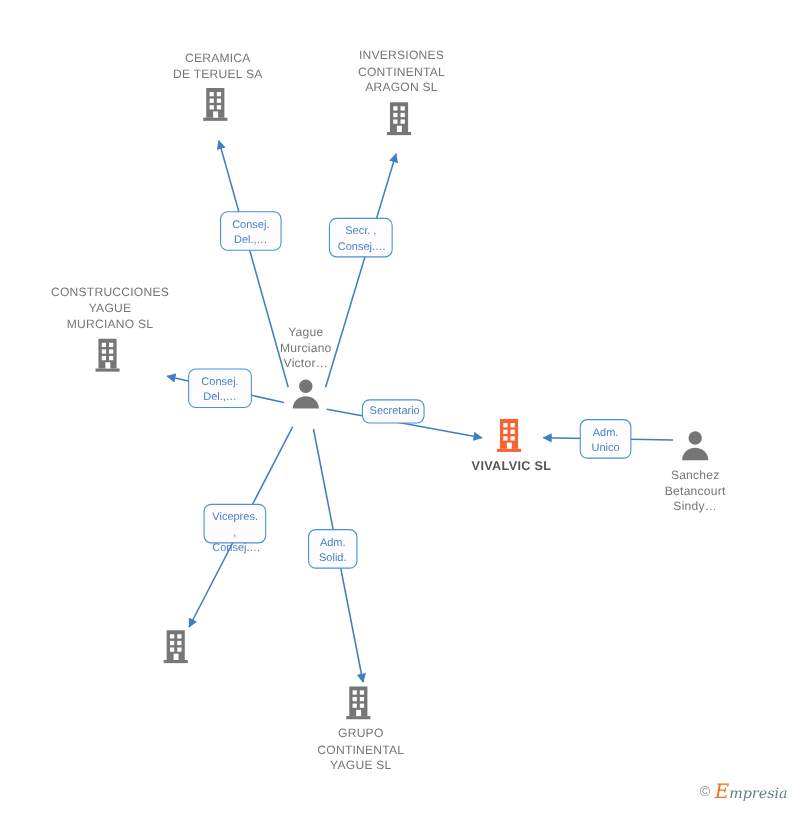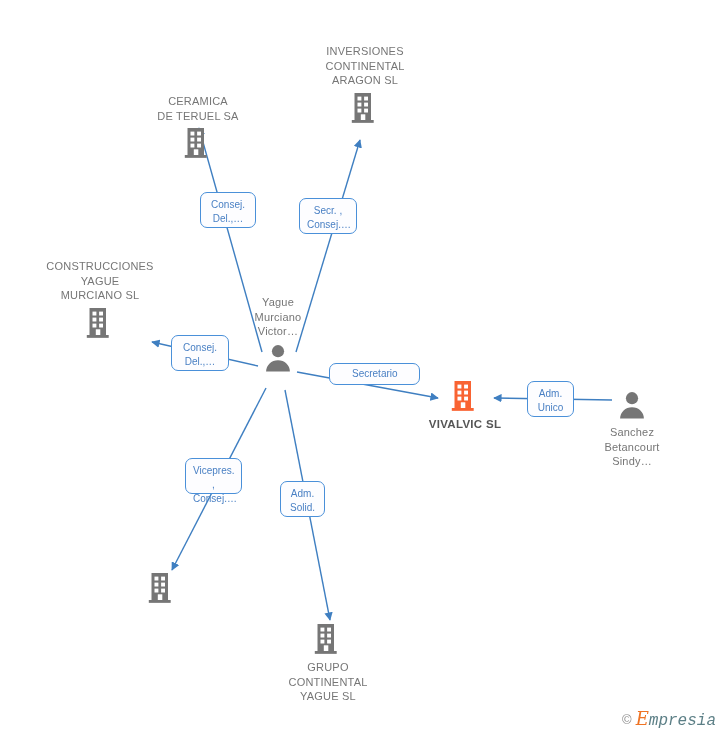--- a/index.html
+++ b/index.html
@@ -44,21 +44,21 @@
 
   
   #watermark{
     position:absolute;right:12px;bottom:10px;z-index:6;
     display:flex;align-items:center;gap:4px;
     font-size:15px;
   }
   #watermark .c{color:#8d8d8d;font-size:13px;}
   #watermark .brand{font-family:"DejaVu Serif","Liberation Serif",serif;font-style:italic;}
   #watermark .brand .e{color:#ee7324;font-size:18px;}
-  #watermark .brand .rest{color:#5c7f86;font-size:16px;font-family:Liberation Mono, monospace;}
+  #watermark .brand .rest{color:#5c7f86;font-size:13px;}
 </style>
 </head>
 <body>
 
 <div id="canvas">
 
   <svg id="edges" viewBox="0 0 728 740" xmlns="http://www.w3.org/2000/svg">
     <defs>
       <marker id="arrow" viewBox="0 0 10 10" refX="9" refY="5" markerWidth="6" markerHeight="6" orient="auto-start-reverse">
         <path d="M 0 0 L 10 5 L 0 10 z" fill="#3f7fc1"></path>
@@ -75,21 +75,21 @@
       <path d="M 297 372 L 438 398"></path>
 
       <path d="M 612 400 L 494 398"></path>
 
       <path d="M 266 388 L 172 570"></path>
 
       <path d="M 285 390 L 330 620"></path>
     </g>
   </svg>
 
-  <div class="node company" style="left:138px;top:46px;width:120px;margin-top:48px;">
+  <div class="node company" style="left:138px;top:46px;width:120px;">
     <div class="nlabel above">CERAMICA
 DE TERUEL SA</div>
     <svg class="icon" width="36" height="36" viewBox="0 0 24 24" fill="#767676">
       <path d="M5 2h11v18H5z"></path>
         <rect x="3.2" y="20" width="14.6" height="1.9"></rect>
       <rect x="7" y="4.4" width="2.6" height="2.6" fill="#fff"></rect>
         <rect x="11.4" y="4.4" width="2.6" height="2.6" fill="#fff"></rect>
       <rect x="7" y="8.4" width="2.6" height="2.6" fill="#fff"></rect>
         <rect x="11.4" y="8.4" width="2.6" height="2.6" fill="#fff"></rect>
       <rect x="7" y="12.4" width="2.6" height="2.6" fill="#fff"></rect>
@@ -200,21 +200,21 @@
 
   <div class="chip" style="left:200px;top:192px;width:56px;height:36px;">Consej.
 Del.,…</div>
 
   <div class="chip" style="left:299px;top:198px;width:58px;height:36px;">Secr. ,
 Consej.…</div>
 
   <div class="chip" style="left:171px;top:335px;width:58px;height:36px;">Consej.
 Del.,…</div>
 
-  <div class="chip" style="left:329px;top:363px;width:91px;height:22px;padding:3px 22px;">Secretario</div>
+  <div class="chip" style="left:329px;top:363px;width:57px;height:22px;padding:3px 6px;">Secretario</div>
 
   <div class="chip" style="left:527px;top:381px;width:47px;height:36px;">Adm.
 Unico</div>
 
   <div class="chip" style="left:185px;top:458px;width:57px;height:36px;">Vicepres. ,
 Consej.…</div>
 
   <div class="chip" style="left:280px;top:481px;width:45px;height:36px;">Adm.
 Solid.</div>
 

